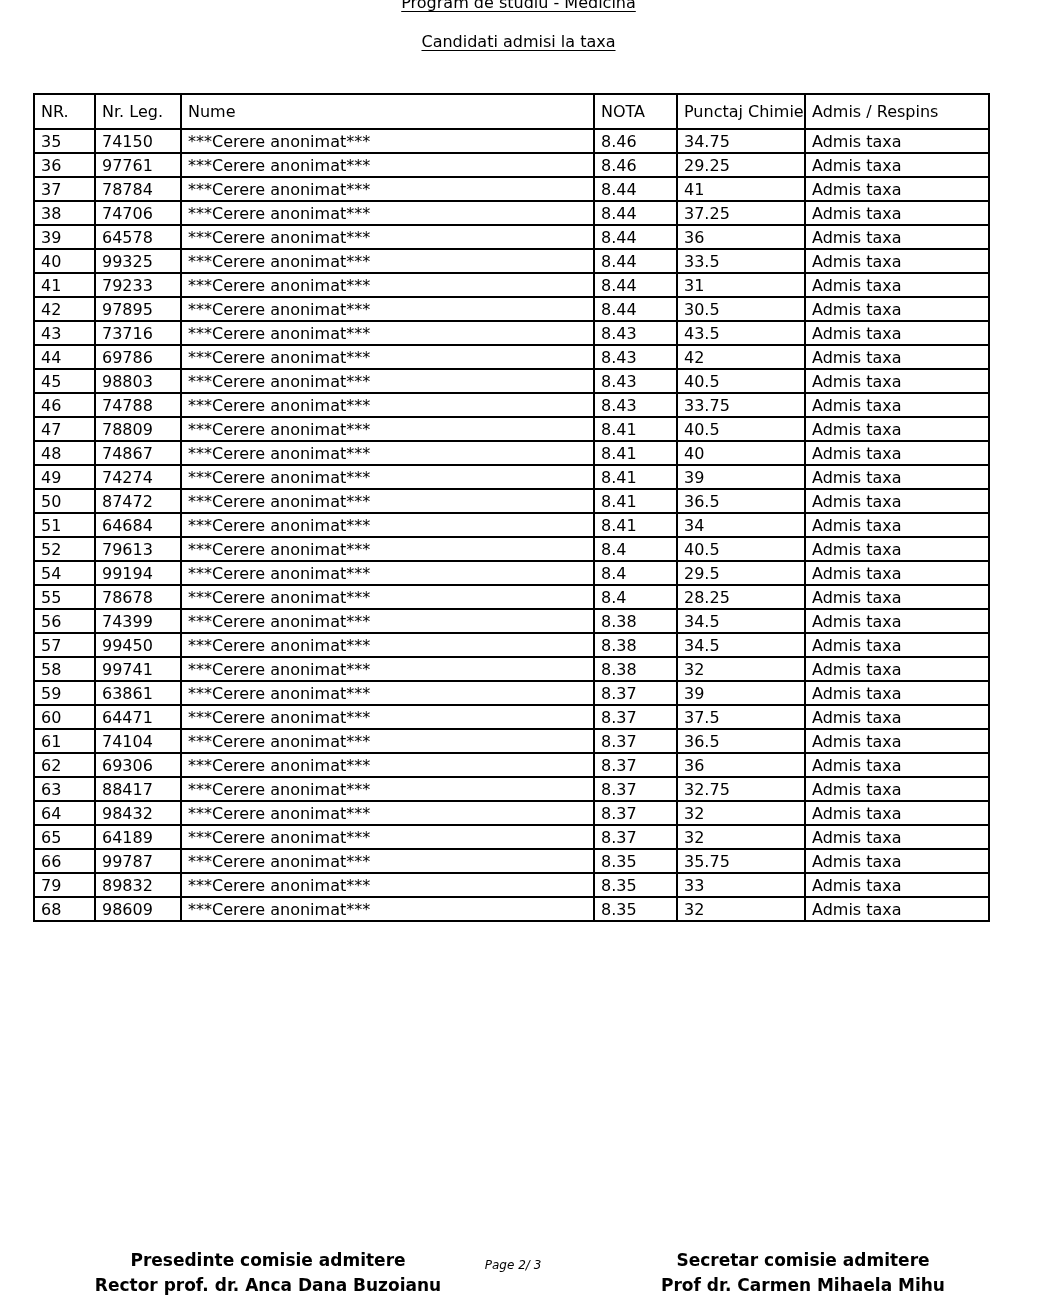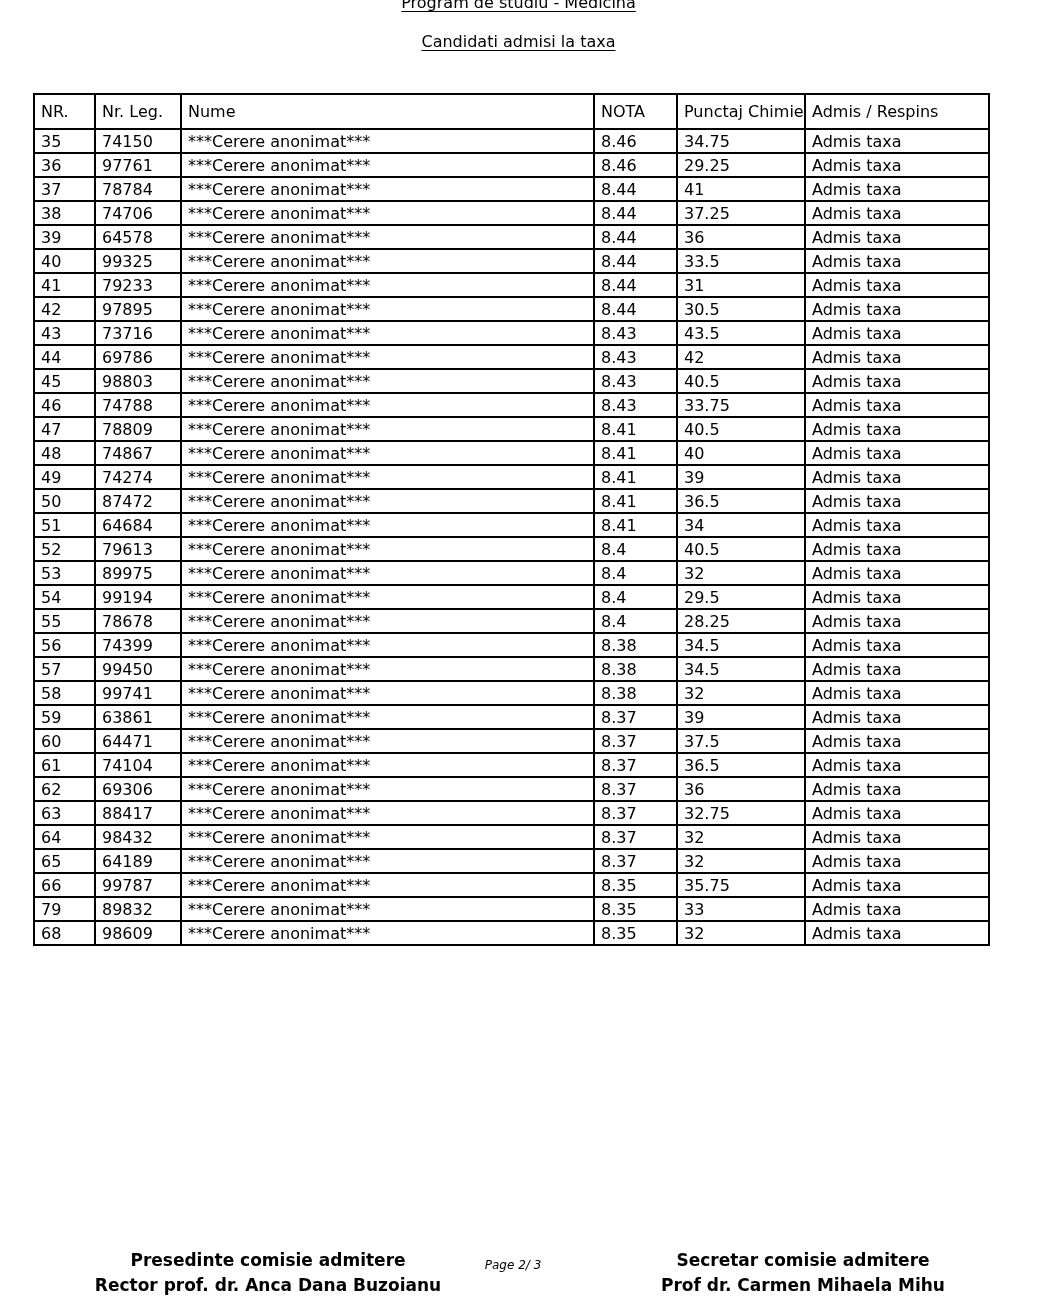--- a/index.html
+++ b/index.html
@@ -245,28 +245,20 @@
         </tr>
         <tr>
           <td>52</td>
           <td>79613</td>
           <td>***Cerere anonimat***</td>
           <td>8.4</td>
           <td>40.5</td>
           <td>Admis taxa</td>
         </tr>
         <tr>
-          <td>53</td>
-          <td>89975</td>
-          <td>***Cerere anonimat***</td>
-          <td>8.4</td>
-          <td>32</td>
-          <td>Admis taxa</td>
-        </tr>
-        <tr>
           <td>54</td>
           <td>99194</td>
           <td>***Cerere anonimat***</td>
           <td>8.4</td>
           <td>29.5</td>
           <td>Admis taxa</td>
         </tr>
         <tr>
           <td>55</td>
           <td>78678</td>

